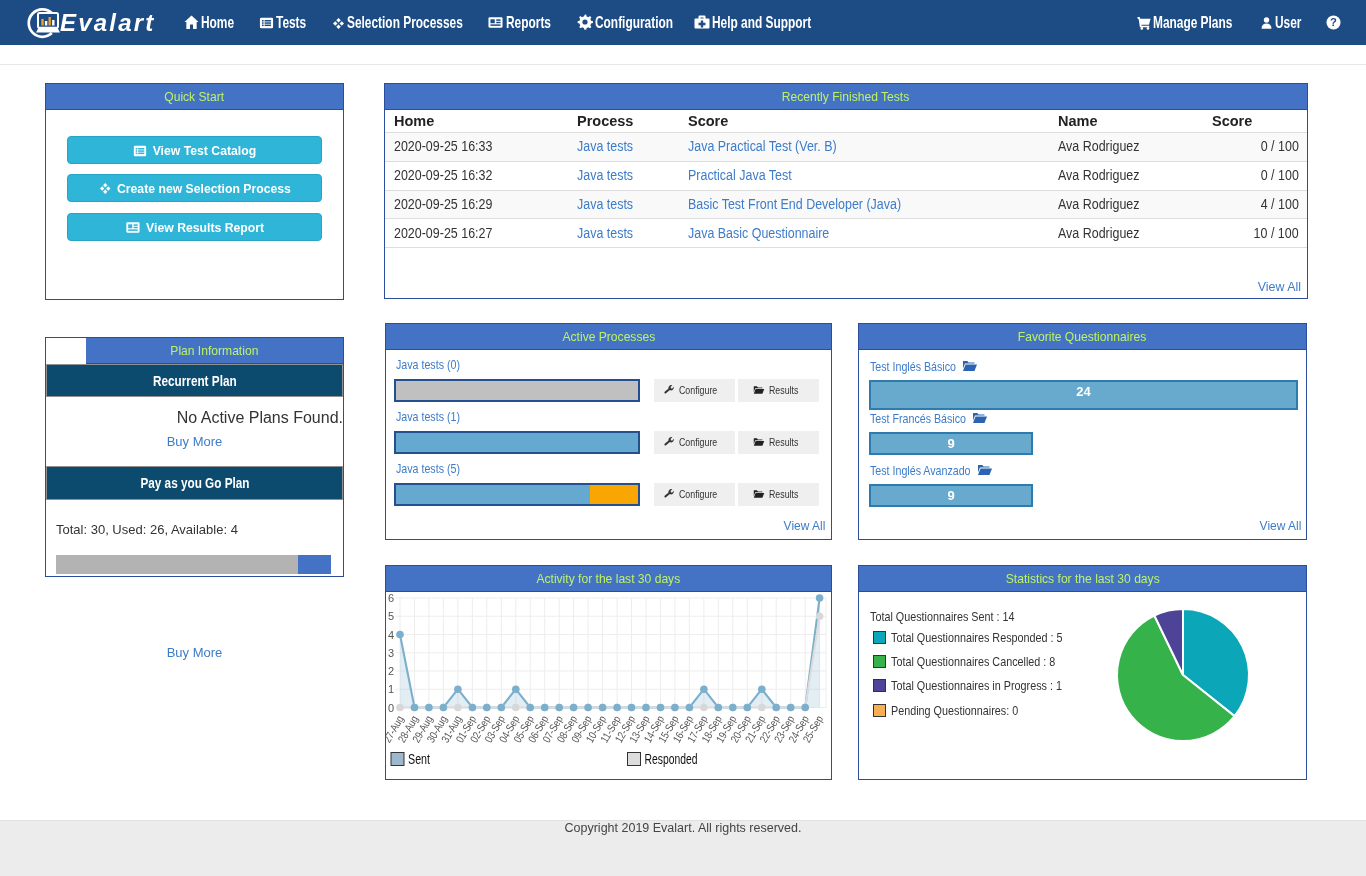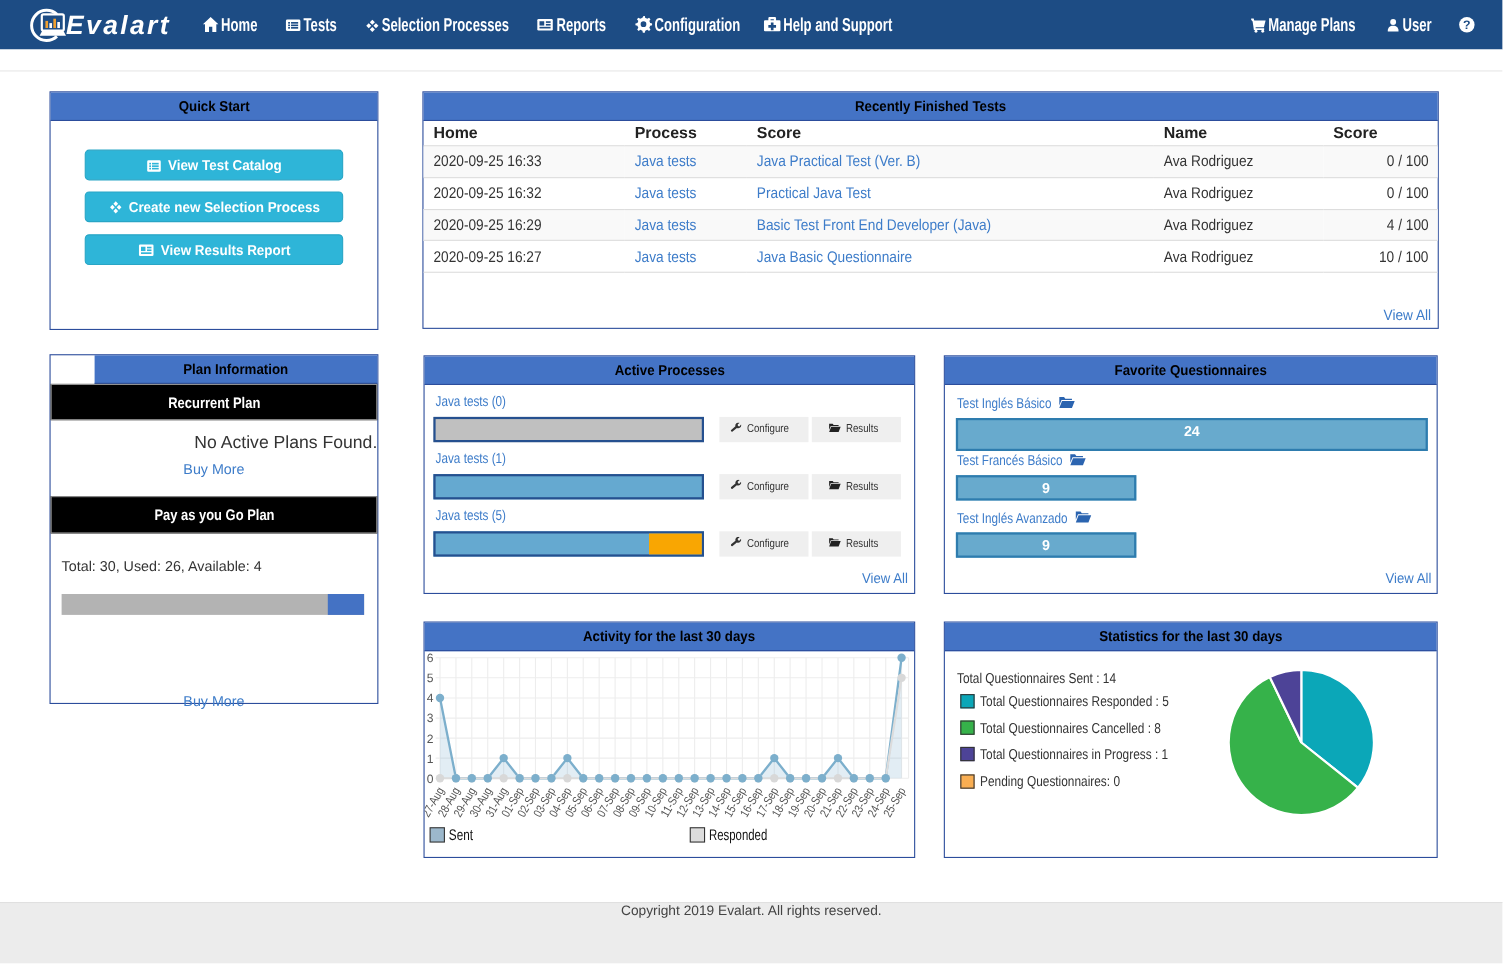--- a/index.html
+++ b/index.html
@@ -2,24 +2,24 @@
 <html><head><meta charset="utf-8"><title>Evalart</title>
 <style>
 * { margin:0; padding:0; box-sizing:border-box; }
 html,body { width:1366px; height:876px; background:#fff; font-family:"Liberation Sans",sans-serif; font-size:14px; color:#333; overflow:hidden; position:relative; }
 a { color:#3d7cc9; text-decoration:none; }
 .navbar { position:absolute; left:0; top:0; width:1366px; height:45px; background:#1d4c84; }
 .navtxt { display:inline-block; transform:scaleX(0.70); transform-origin:0 50%; color:#fff; font-weight:bold; font-size:17px; }
 .subnav { position:absolute; left:0; top:45px; width:1366px; height:20px; background:#fff; border-bottom:1px solid #e7e7e7; }
 .panel { position:absolute; background:#fff; border:1px solid #2c4d9c; }
 .phc { display:inline-block; transform:scaleX(0.93); }
-.phead { height:26px; line-height:25px; background:#4473c5; border-bottom:1px solid #2c4d9c; color:#000000; font-weight:bold; font-size:13px; text-align:center; }
+.phead { height:26px; line-height:25px; background:#4473c5; border-bottom:1px solid #2c4d9c; color:#bef264; font-weight:normal; font-size:13px; text-align:center; }
 .qsw { display:inline-block; transform:scaleX(0.94); }
-.btn-cyan { display:block; position:relative; margin:0 auto; width:235px; height:28px; line-height:27px; background:#2eb5d8; border:1px solid #28a5c5; border-radius:4px; color:#fff; font-weight:bold; font-size:13px; text-align:center; white-space:nowrap; }
-.graybar { position:absolute; left:0; width:297px; height:33px; line-height:32px; background:#000000; border:1px solid #919191; color:#fff; font-weight:bold; font-size:14px; text-align:center; }
+.btn-cyan { display:block; position:relative; margin:0 auto; width:255px; height:28px; line-height:27px; background:#2eb5d8; border:1px solid #28a5c5; border-radius:4px; color:#fff; font-weight:bold; font-size:13px; text-align:center; white-space:nowrap; }
+.graybar { position:absolute; left:0; width:297px; height:33px; line-height:32px; background:#0c4a6e; border:1px solid #919191; color:#fff; font-weight:bold; font-size:14px; text-align:center; }
 table.rt { width:100%; border-collapse:collapse; font-size:14px; }
 .tdt { display:inline-block; transform:scaleX(0.89); transform-origin:0 50%; white-space:nowrap; }
 .tdr { transform-origin:100% 50%; }
 table.rt th { text-align:left; font-weight:bold; color:#222; font-size:14.5px; padding:3px 8px 3px 9px; border-bottom:1px solid #ddd; }
 table.rt td { padding:5.4px 8px 5.4px 9px; line-height:17px; border-bottom:1px solid #ddd; }
 table.rt tr.alt td { background:#f9f9f9; }
 .plink { font-size:13px; display:inline-block; transform:scaleX(0.82); transform-origin:0 50%; white-space:nowrap; }
 .bar { position:absolute; border:2px solid #25508f; background:#65a9d0; }
 .fbar { border-color:#2e7cae !important; background:#68aacd !important; }
 .smallbtn { position:absolute; width:81px; height:23px; line-height:22px; background:#efefef; text-align:center; font-size:10.5px; color:#333; white-space:nowrap; }
@@ -150,21 +150,21 @@
           <td><span class="tdt"><a>Java tests</a></span></td>
           <td><span class="tdt"><a>Java Basic Questionnaire</a></span></td>
           <td><span class="tdt">Ava Rodriguez</span></td>
           <td style="text-align:right;"><span class="tdt tdr">10 / 100</span></td>
         </tr>
   </tbody>
     </table>
   <a class="viewall" style="right:6px;bottom:4px;font-size:13.5px;">View All</a>
 </div>
 
-<div class="panel" style="left:45px;top:322px;width:299px;height:318px;padding-left:40px;">
+<div class="panel" style="left:45px;top:337px;width:299px;height:240px;padding-left:40px;">
   <div class="phead"><span class="phc">Plan Information</span></div>
   <div class="graybar" style="top:26px;"><span class="gbt">Recurrent Plan</span></div>
   <div style="position:absolute;left:0;width:100%;top:71px;text-align:right;font-size:16px;">No Active Plans Found.</div>
   <div style="position:absolute;left:0;width:100%;top:95px;text-align:center;"><a style="font-size:13px;">Buy More</a></div>
   <div class="graybar" style="top:128px;height:34px;line-height:33px;"><span class="gbt">Pay as you Go Plan</span></div>
   <div style="position:absolute;left:10px;top:184px;font-size:13px;">Total: 30, Used: 26, Available: 4</div>
   <div style="position:absolute;left:10px;top:217px;width:275px;height:19px;background:#b3b3b3;">
     <div style="position:absolute;right:0;top:0;width:33px;height:19px;background:#4472c4;"></div>
   </div>
   <div style="position:absolute;left:0;width:100%;top:306px;text-align:center;"><a style="font-size:13px;">Buy More</a></div>

